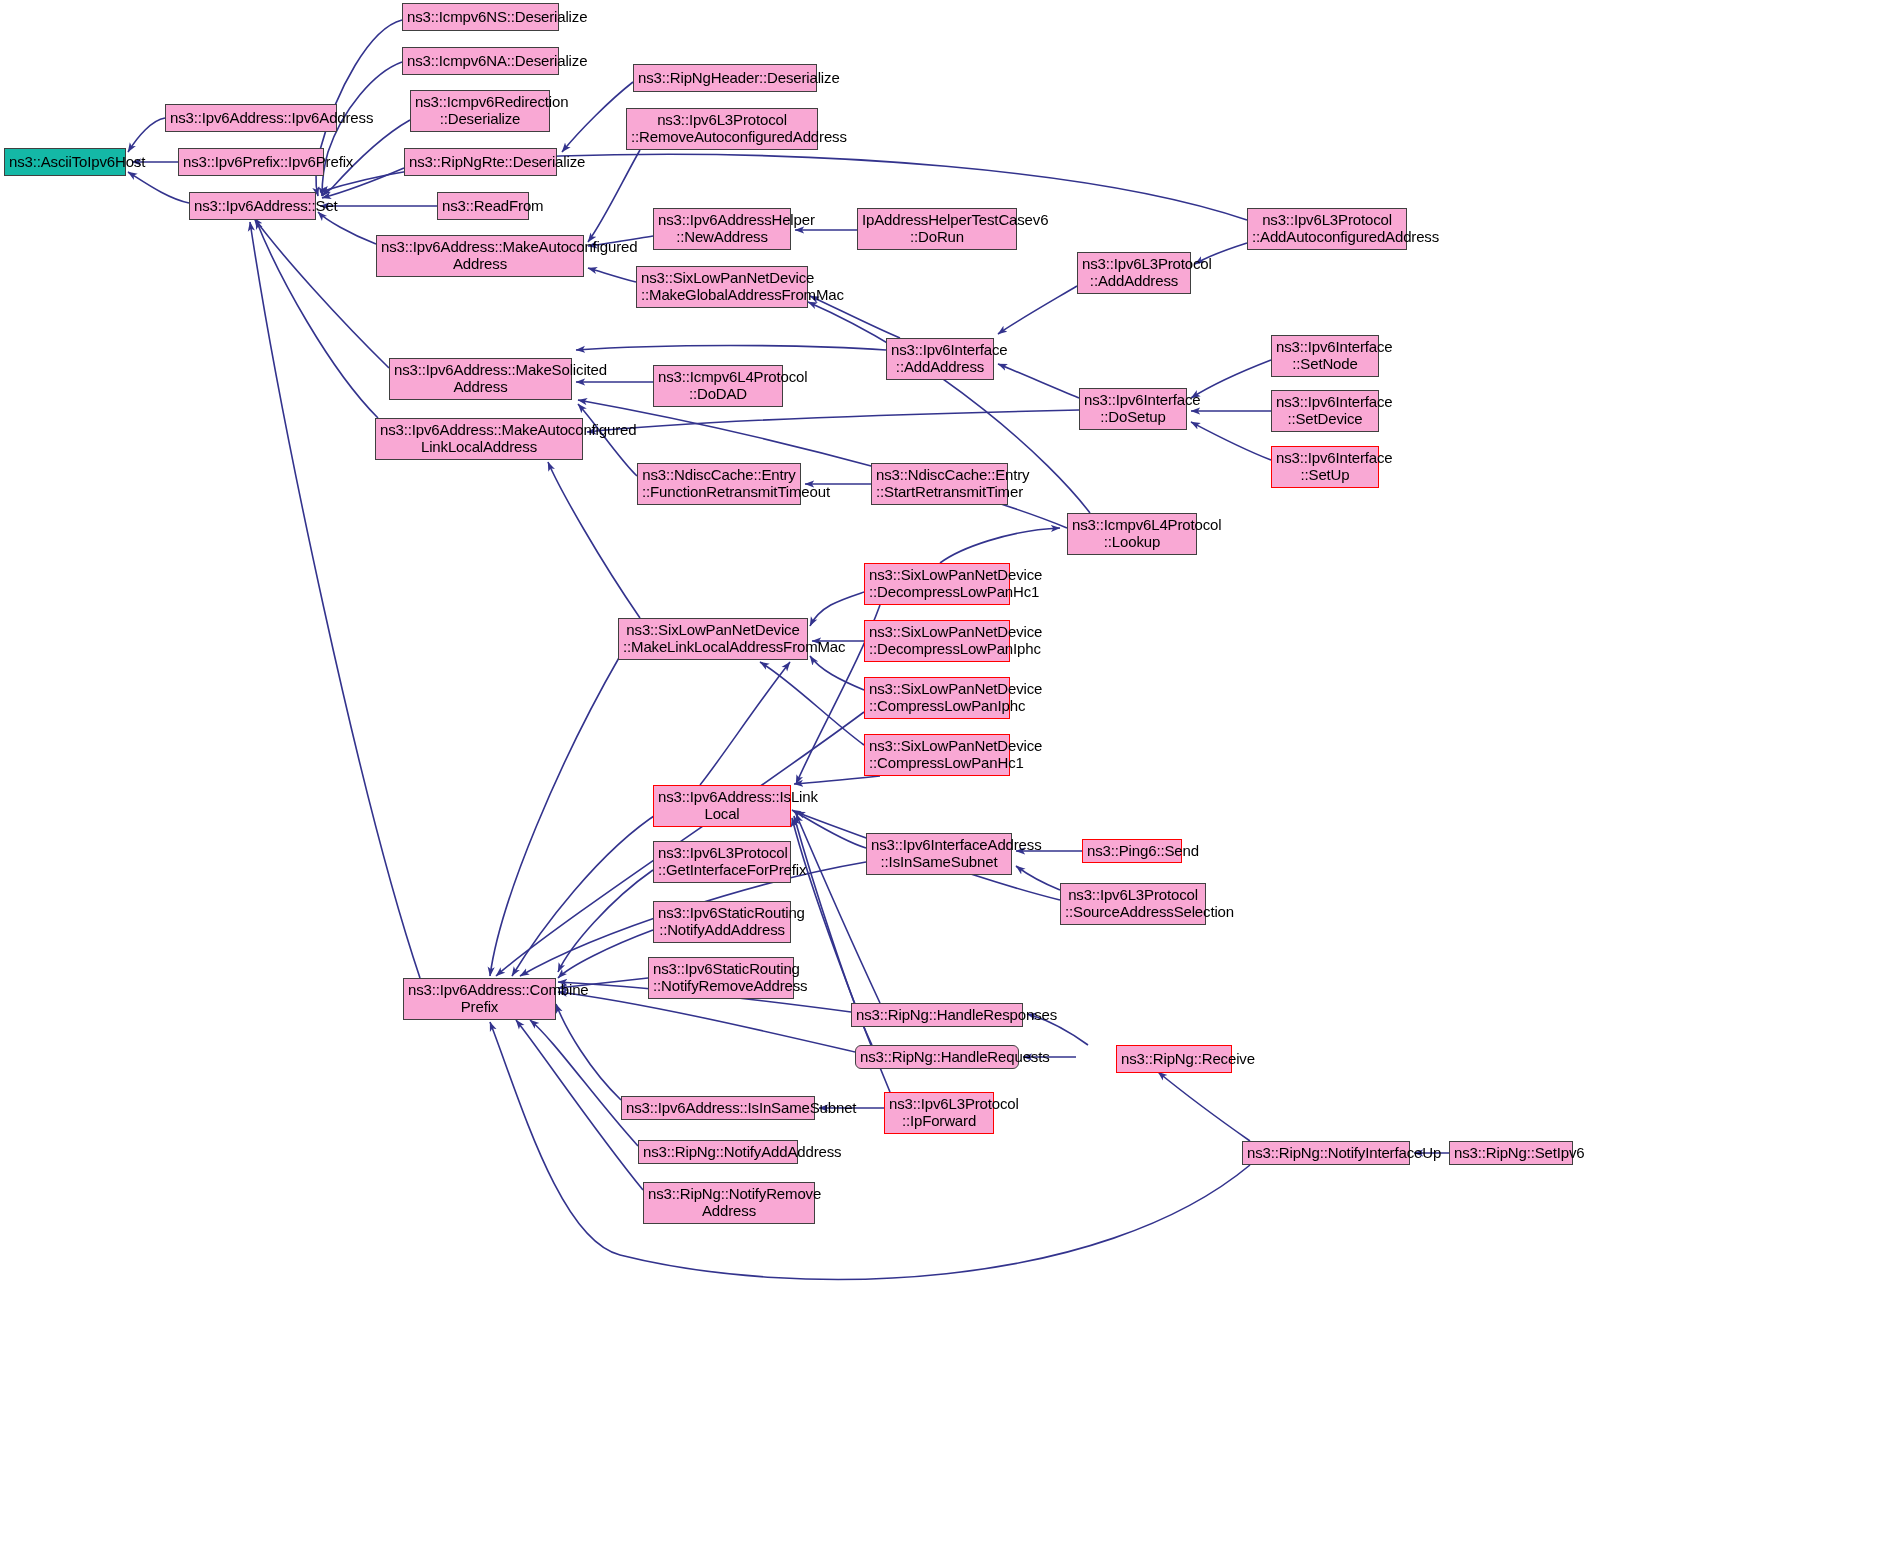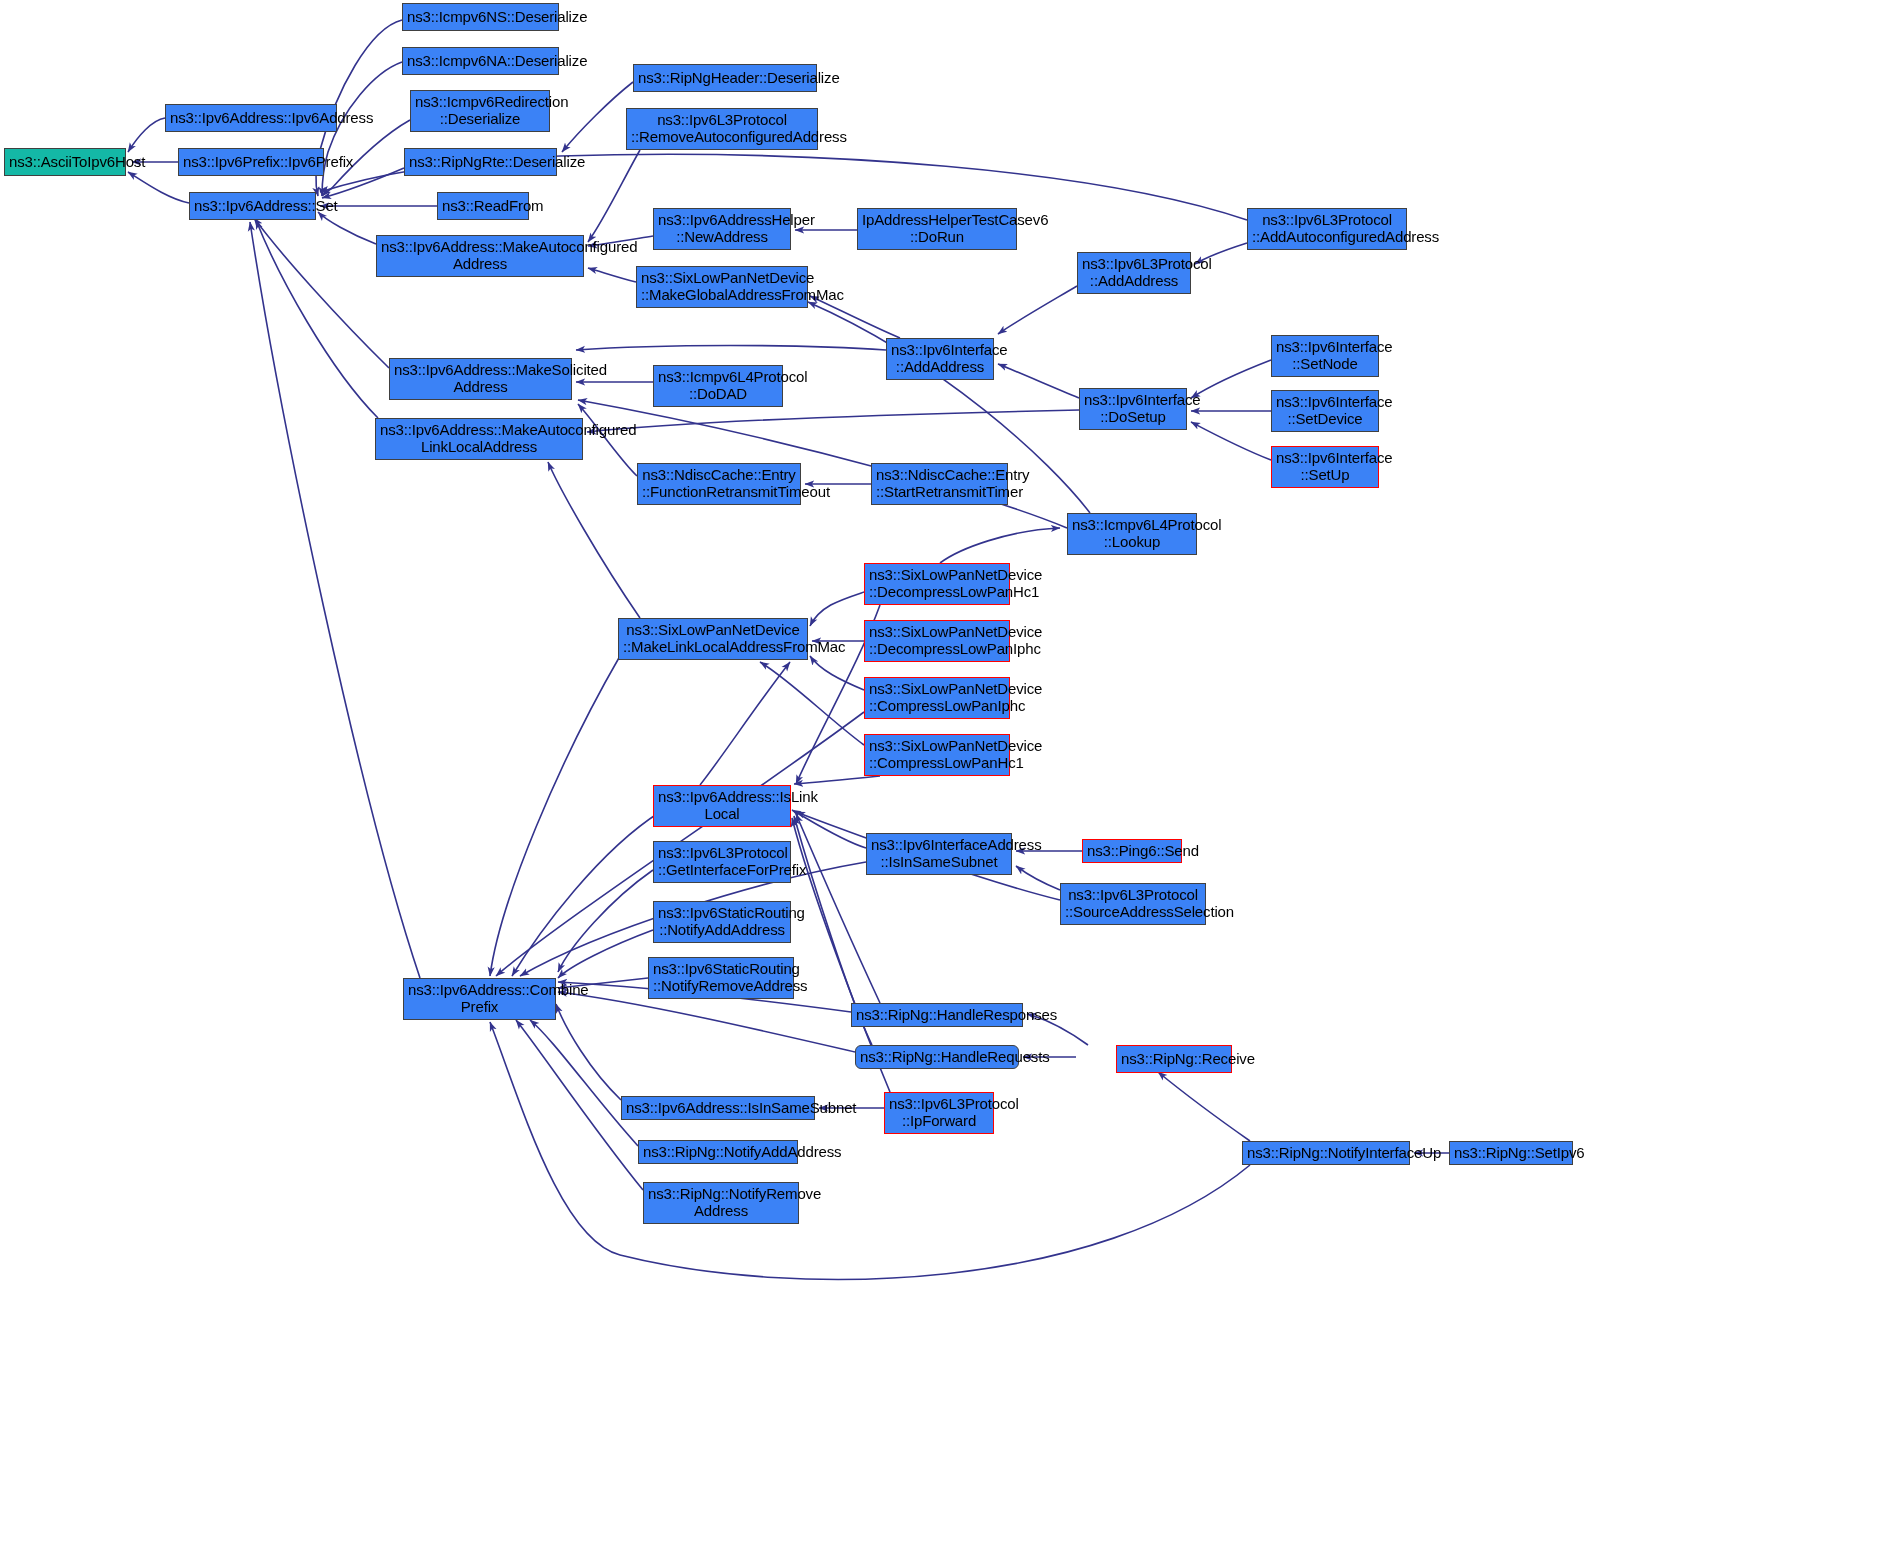--- a/index.html
+++ b/index.html
@@ -25,21 +25,21 @@
     pointer-events: none;
   }
   .node {
     position: absolute;
     box-sizing: border-box;
     display: flex;
     align-items: center;
     justify-content: center;
     text-align: center;
     border: 1px solid #404040;
-    background: #3b82f6;
+    background: #f9a8d4;
     color: #000000;
     font-size: 15px;
     line-height: 1.12;
     letter-spacing: -0.15px;
     padding: 1px 4px;
     white-space: pre-line;
     cursor: pointer;
   }
   .node.red {
     border-color: #ff0000;
@@ -204,17 +204,17 @@
 ::NotifyRemoveAddress</span></div>
     <div class="node" style="left: 403px; top: 978px; width: 153px; height: 42px;"><span class="node-label">ns3::Ipv6Address::Combine
 Prefix</span></div>
     <div class="node" style="left: 851px; top: 1003px; width: 172px; height: 24px; justify-content: flex-end;"><span class="node-label">ns3::RipNg::HandleResponses</span></div>
     <div class="node" style="left: 855px; top: 1045px; width: 164px; height: 24px; border-radius: 6px;"><span class="node-label">ns3::RipNg::HandleRequests</span></div>
     <div class="node red" style="left: 1076px; top: 1045px; width: 116px; height: 28px; margin-left: 40px;"><span class="node-label">ns3::RipNg::Receive</span></div>
     <div class="node" style="left: 621px; top: 1096px; width: 194px; height: 24px;"><span class="node-label">ns3::Ipv6Address::IsInSameSubnet</span></div>
     <div class="node red" style="left: 884px; top: 1092px; width: 110px; height: 42px;"><span class="node-label">ns3::Ipv6L3Protocol
 ::IpForward</span></div>
     <div class="node" style="left: 638px; top: 1140px; width: 160px; height: 24px;"><span class="node-label">ns3::RipNg::NotifyAddAddress</span></div>
-    <div class="node" style="left: 643px; top: 1182px; width: 156px; height: 42px;"><span class="node-label">ns3::RipNg::NotifyRemove
+    <div class="node" style="left: 643px; top: 1182px; width: 172px; height: 42px;"><span class="node-label">ns3::RipNg::NotifyRemove
 Address</span></div>
     <div class="node" style="left: 1242px; top: 1141px; width: 168px; height: 24px;"><span class="node-label">ns3::RipNg::NotifyInterfaceUp</span></div>
     <div class="node" style="left: 1449px; top: 1141px; width: 124px; height: 24px;"><span class="node-label">ns3::RipNg::SetIpv6</span></div>
   </div>
 
 </body></html>

